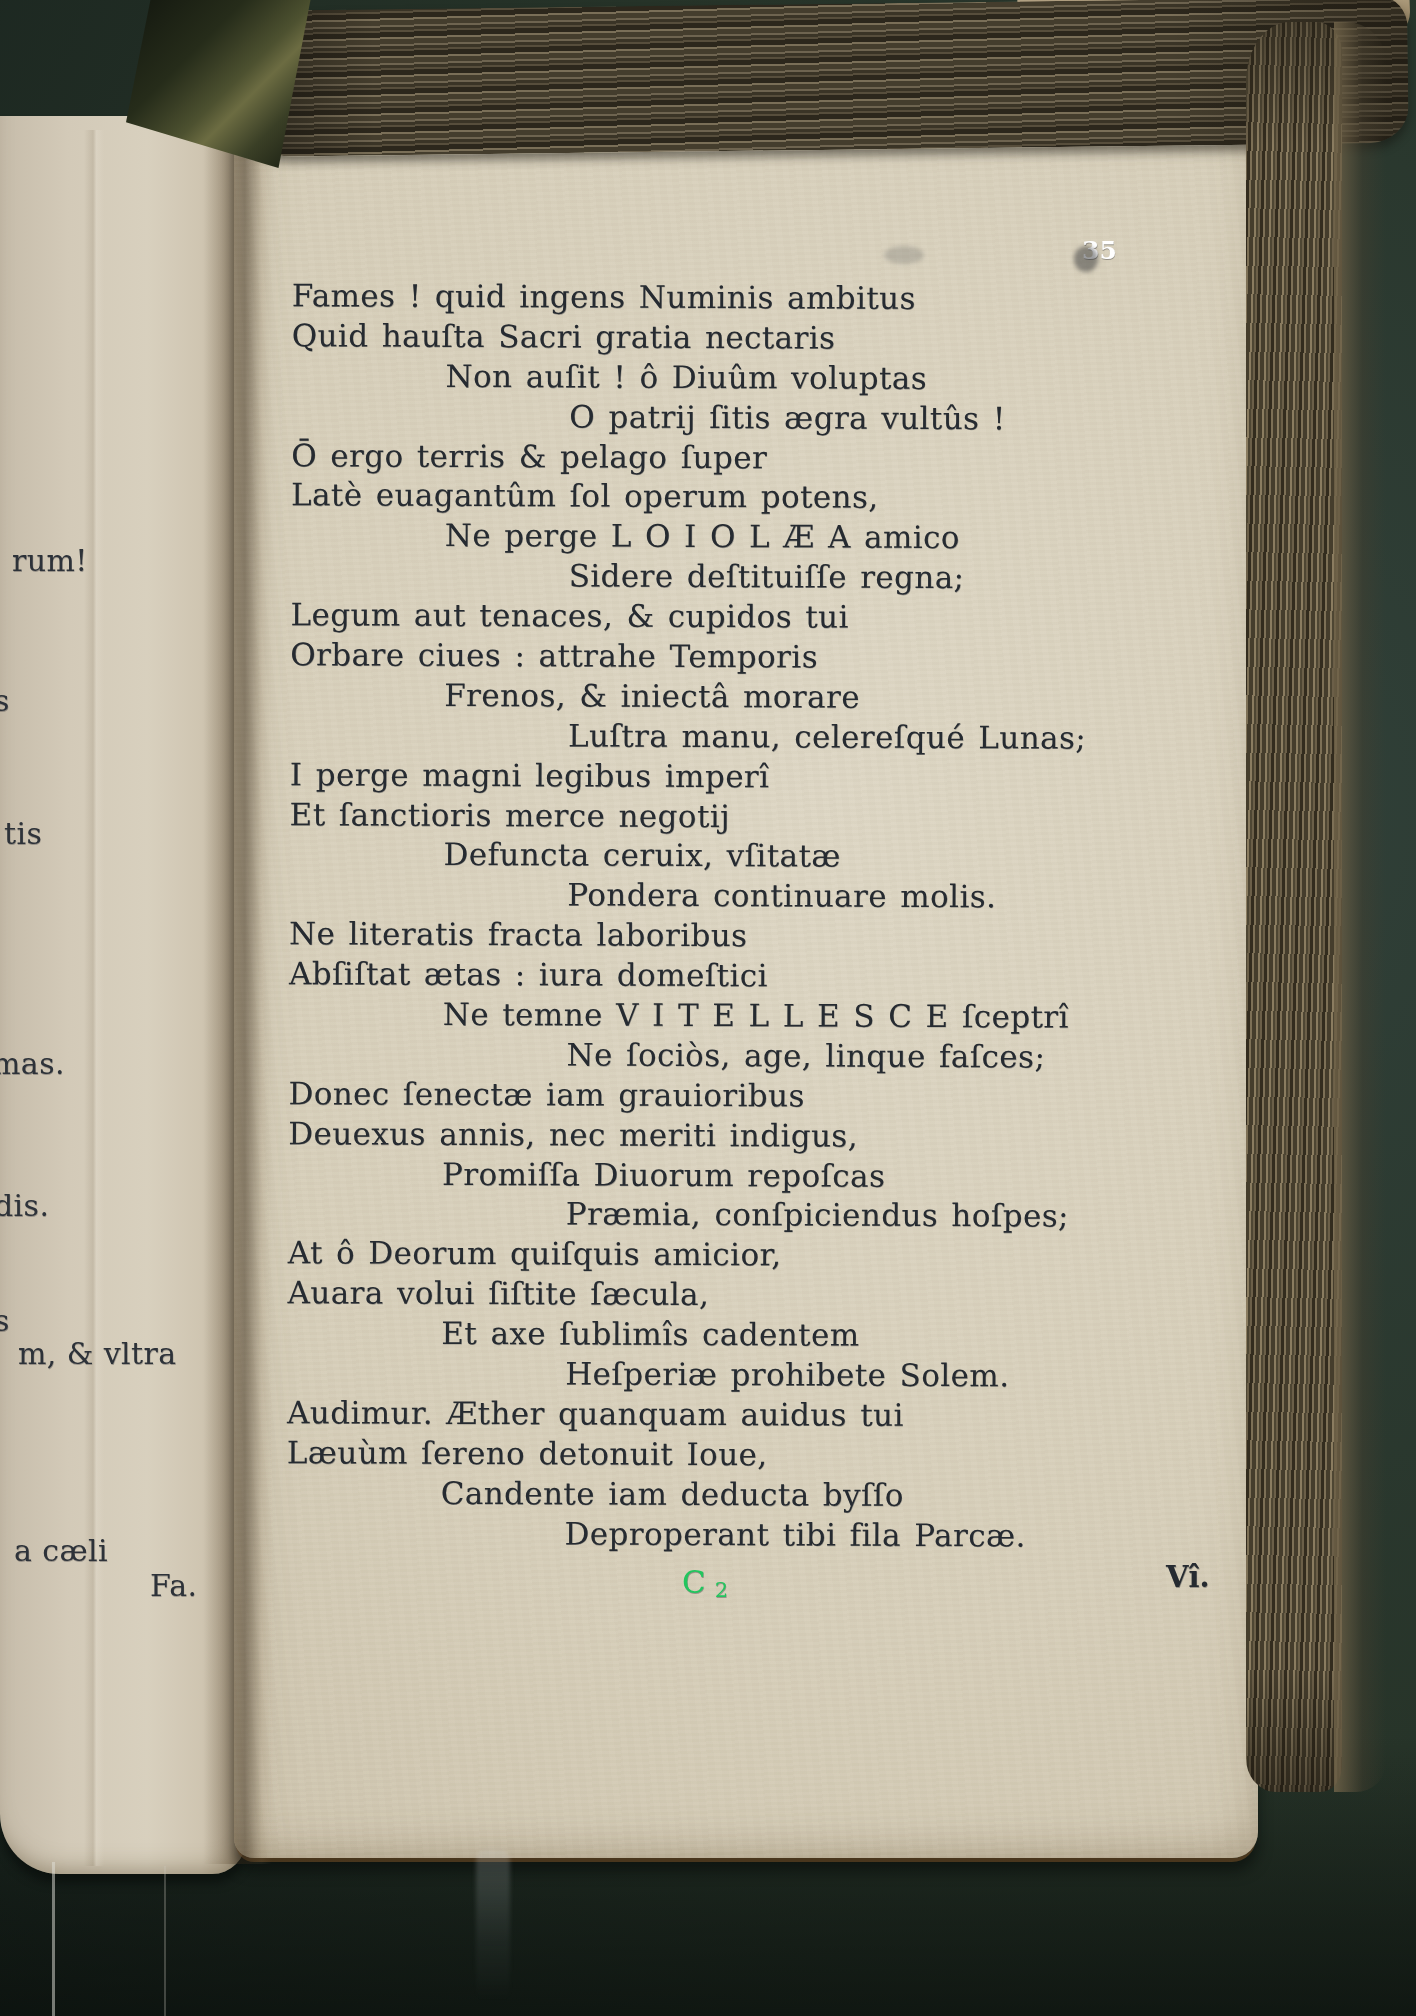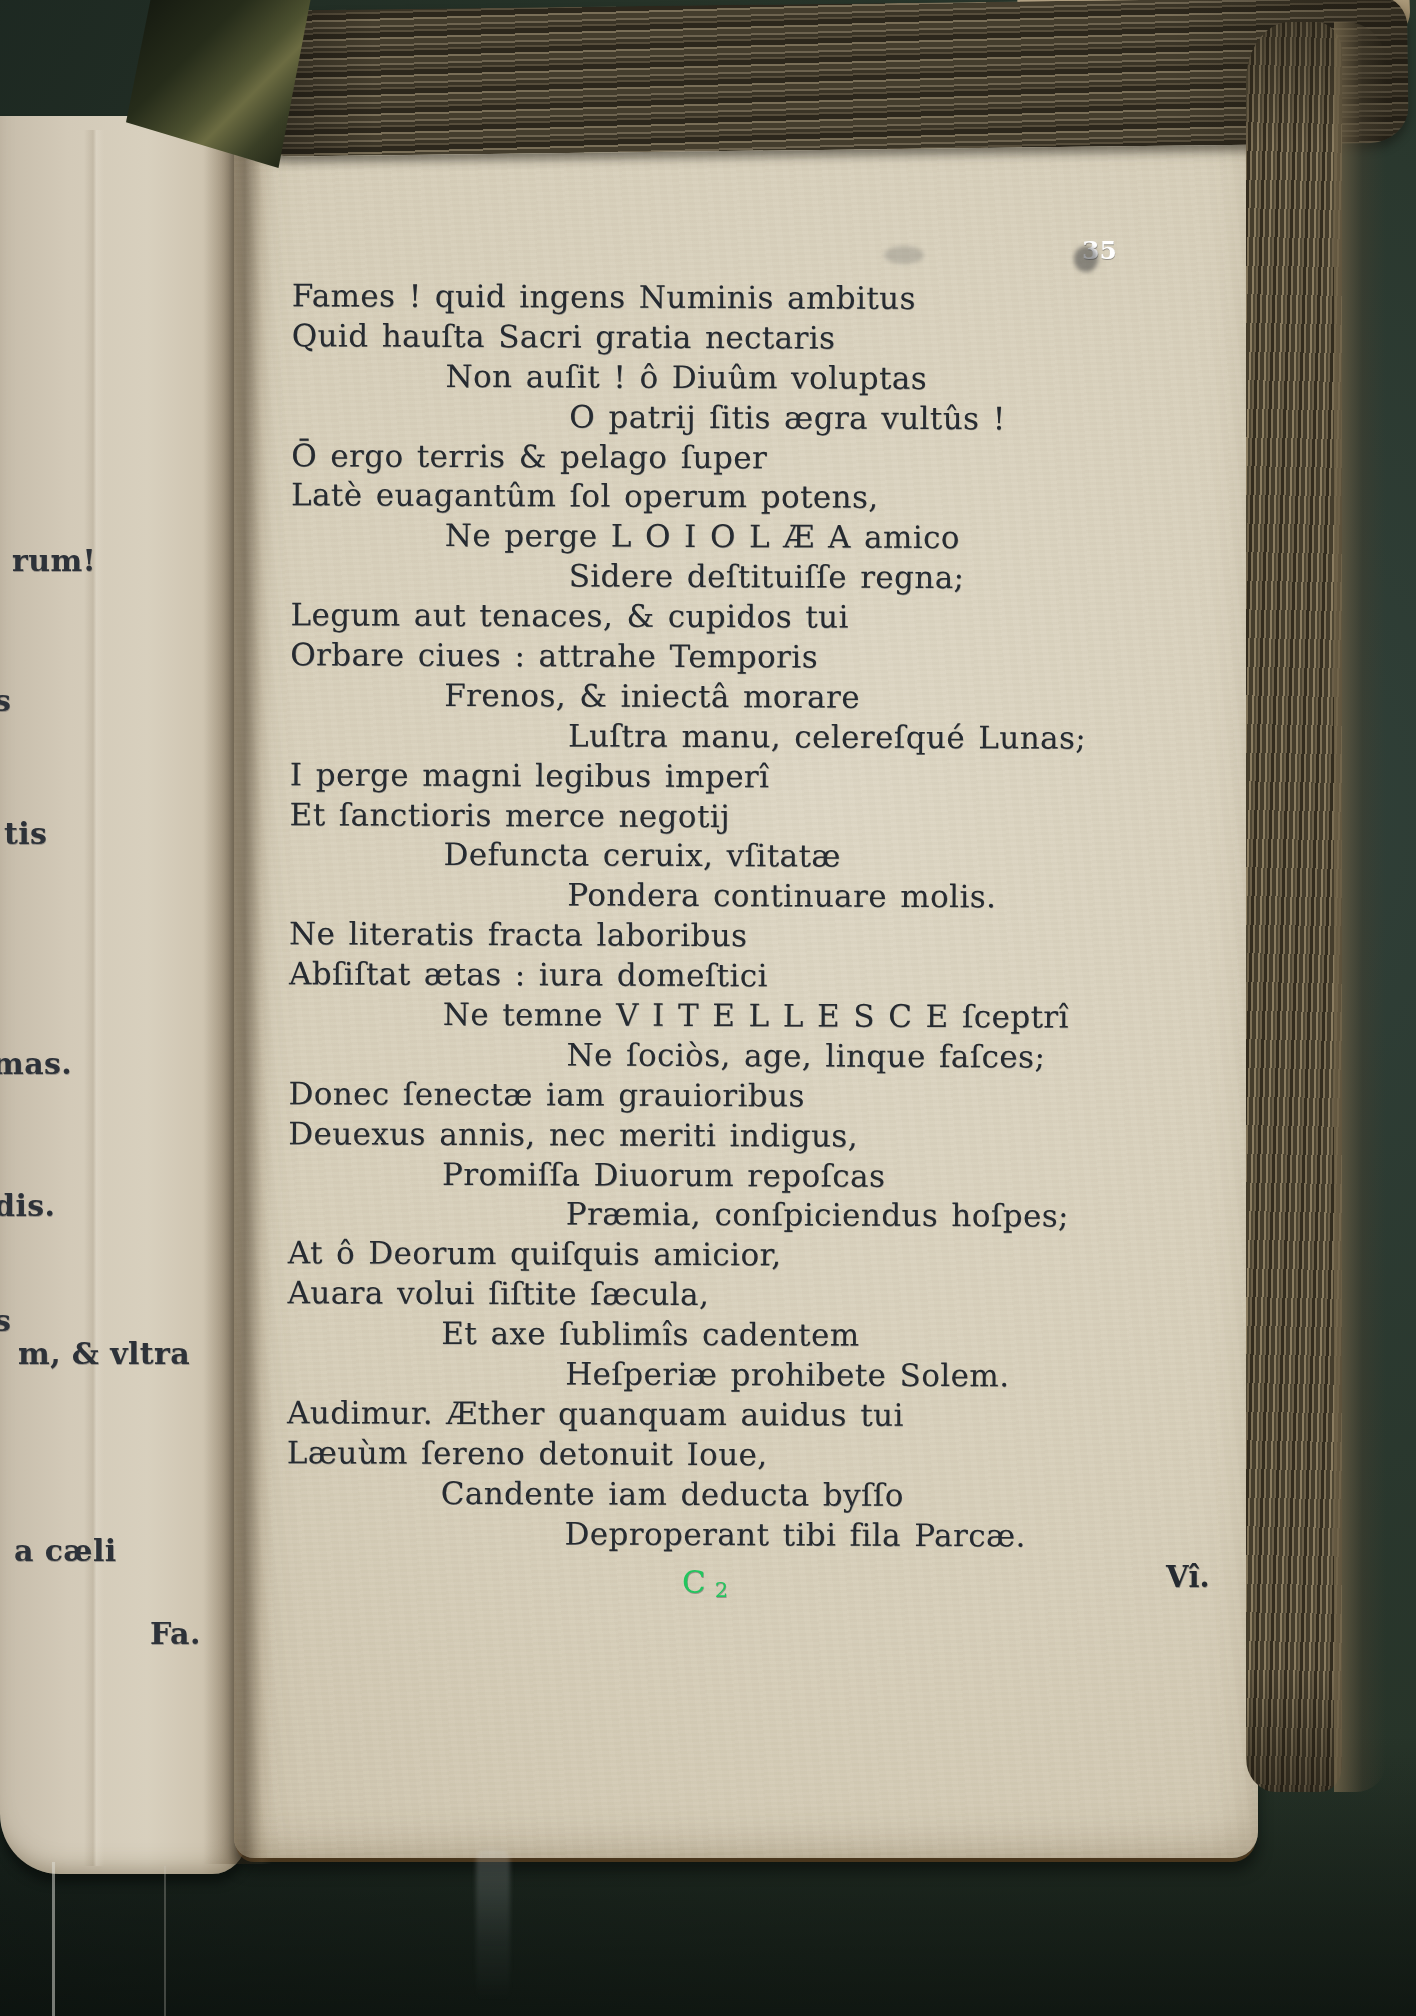--- a/index.html
+++ b/index.html
@@ -107,21 +107,21 @@
     transform:rotate(.25deg);transform-origin:0 0;
     text-shadow:.4px .6px 0 rgba(25,28,36,.33);
   }
   .poem-line{height:39.9px;line-height:39.9px;white-space:nowrap;}
   .poem-line.ind0{padding-left:52px;}
   .poem-line.ind1{padding-left:206px;}
   .poem-line.ind2{padding-left:330px;}
   .signature{position:absolute;left:682px;top:1564px;font-size:31px;color:#22c55e;text-shadow:.4px .6px 0 rgba(25,28,36,.33);}
   .signature .sig-num{font-size:21px;margin-left:9px;position:relative;top:4px;}
   .catchword{position:absolute;left:1166px;top:1560px;font-size:29px;color:#262b31;text-shadow:.4px .6px 0 rgba(25,28,36,.33);font-weight:bold;}
-  .fragments{position:absolute;inset:0;font-weight:bold;}
+  .fragments{position:absolute;inset:0;}
   .fragment{
     position:absolute;font-size:30px;color:#2d3239;white-space:nowrap;
     text-shadow:.4px .6px 0 rgba(25,28,36,.3);letter-spacing:.4px;
   }
 </style>
 </head>
 <body>
 
 <div class="photo">
   <div class="bg"></div>
@@ -185,21 +185,21 @@
 
     <div class="fragments">
         <div class="fragment" style="left: 12px; top: 543px;">rum!</div>
         <div class="fragment" style="left: -6px; top: 683px;">s</div>
         <div class="fragment" style="left: 4px; top: 816px;">tis</div>
         <div class="fragment" style="left: -8px; top: 1046px;">mas.</div>
         <div class="fragment" style="left: -6px; top: 1188px;">dis.</div>
         <div class="fragment" style="left: -6px; top: 1303px;">s</div>
         <div class="fragment" style="left: 18px; top: 1336px;">m, &amp; vltra</div>
         <div class="fragment" style="left: 14px; top: 1533px;">a cæli</div>
-        <div class="fragment" style="left: 150px; top: 1568px; margin-top: 48px;">Fa.</div>
+        <div class="fragment" style="left: 150px; top: 1568px;">Fa.</div>
       </div>
   </div>
 
   <div class="stain title"></div>
   <div class="stain pagenum"></div>
   <div class="ghost-streak"></div>
   <div class="thread"></div>
   <div class="thread t2"></div>
 </div>
 

